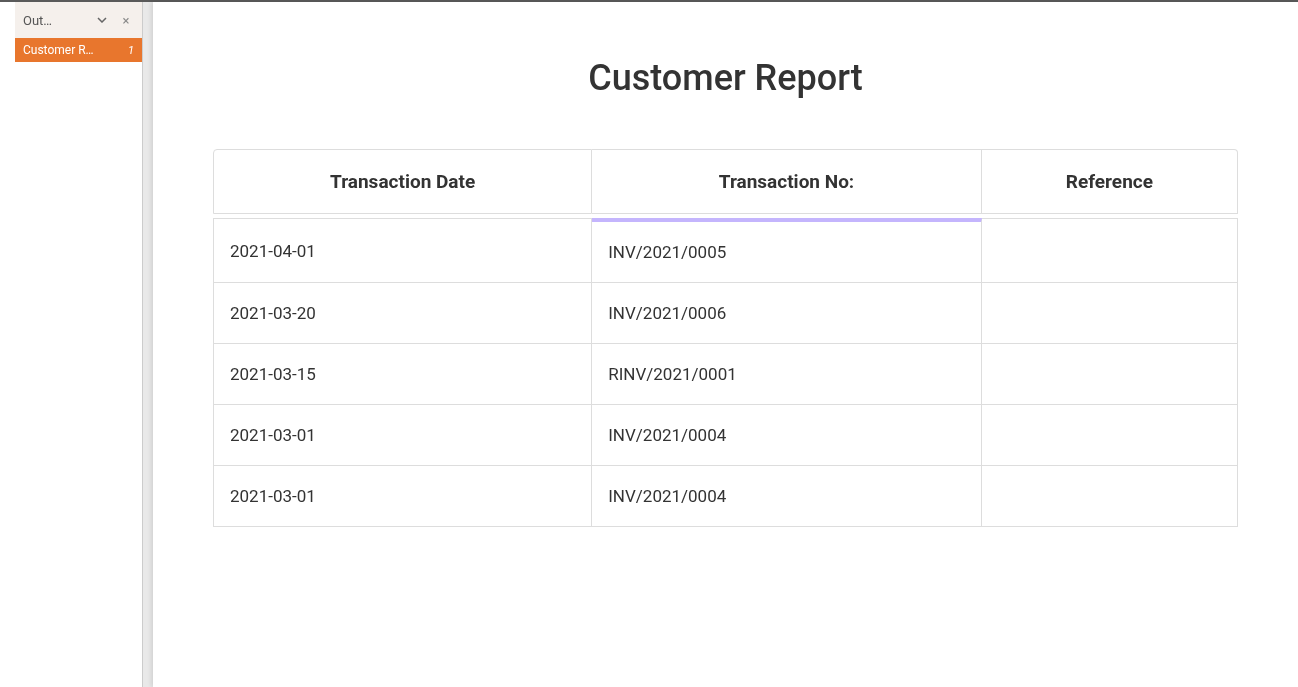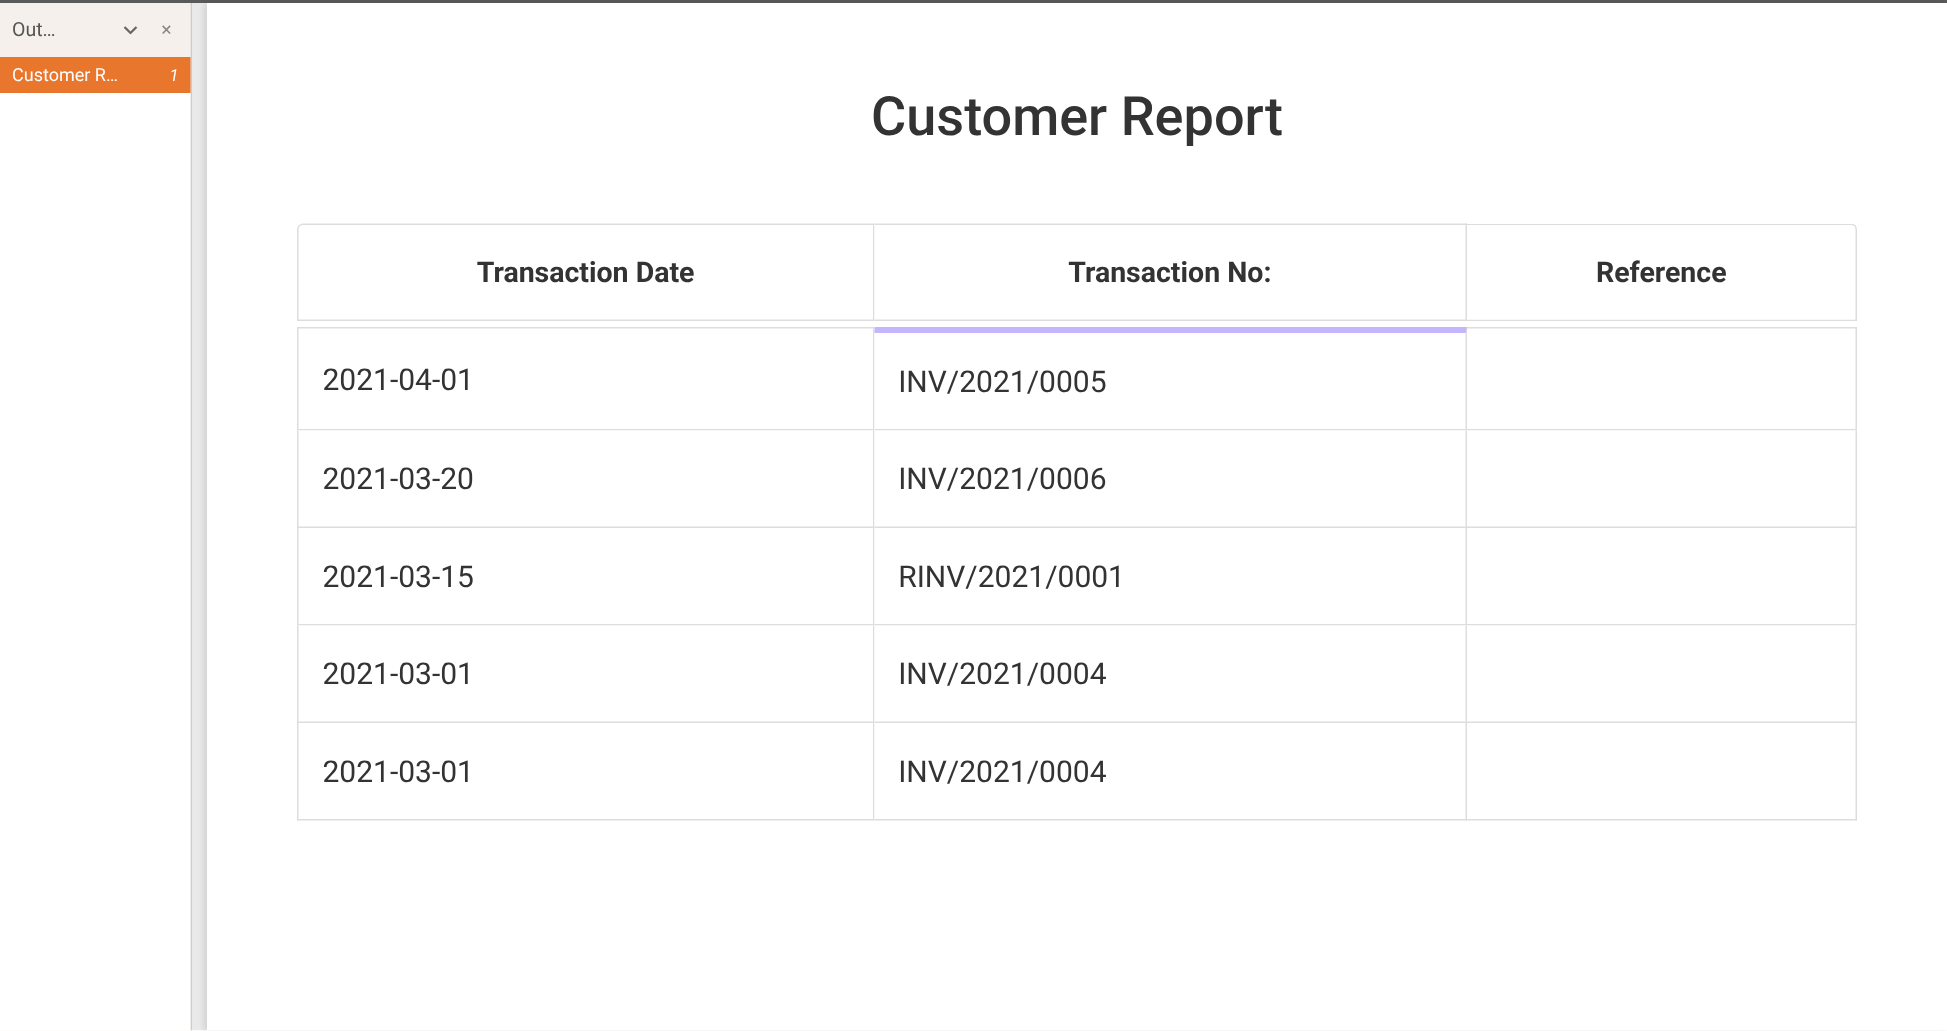--- a/index.html
+++ b/index.html
@@ -16,20 +16,21 @@
       position: relative;
     }
     .top-border {
       height: 2px;
       background: #5a5a5a;
       width: 100%;
     }
     .container {
       display: flex;
       height: calc(100% - 2px);
+      margin-left: 15px;
     }
     .sidebar {
       width: 128px;
       background: #f5f0ec;
       border-right: 1px solid #ccc;
       display: flex;
       flex-direction: column;
     }
     .sidebar-header {
       display: flex;
@@ -130,21 +131,21 @@
     }
     .report-table th:first-child {
       border-top-left-radius: 4px;
     }
     .report-table th:last-child {
       border-top-right-radius: 4px;
     }
     .report-table td {
       border: 1px solid #ddd;
       padding: 20px 16px;
-      font-size: 20px;
+      font-size: 17px;
       color: #333;
       text-align: left;
       background: #fff;
     }
     .report-table th + th,
     .report-table td + td {
       border-left: none;
     }
     .report-table tbody tr td {
       border-top: none;

